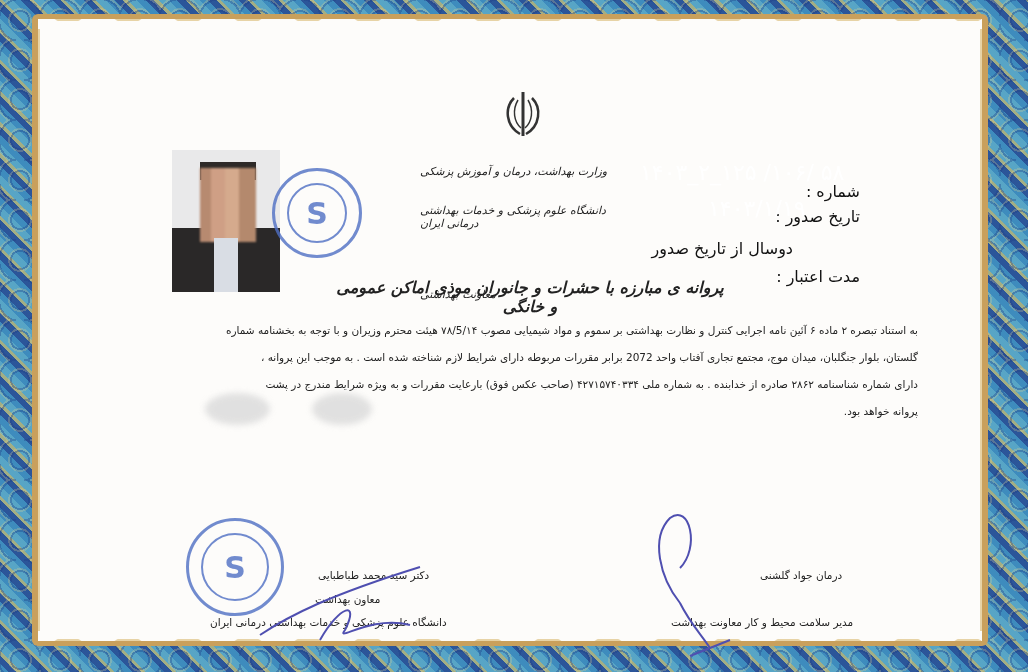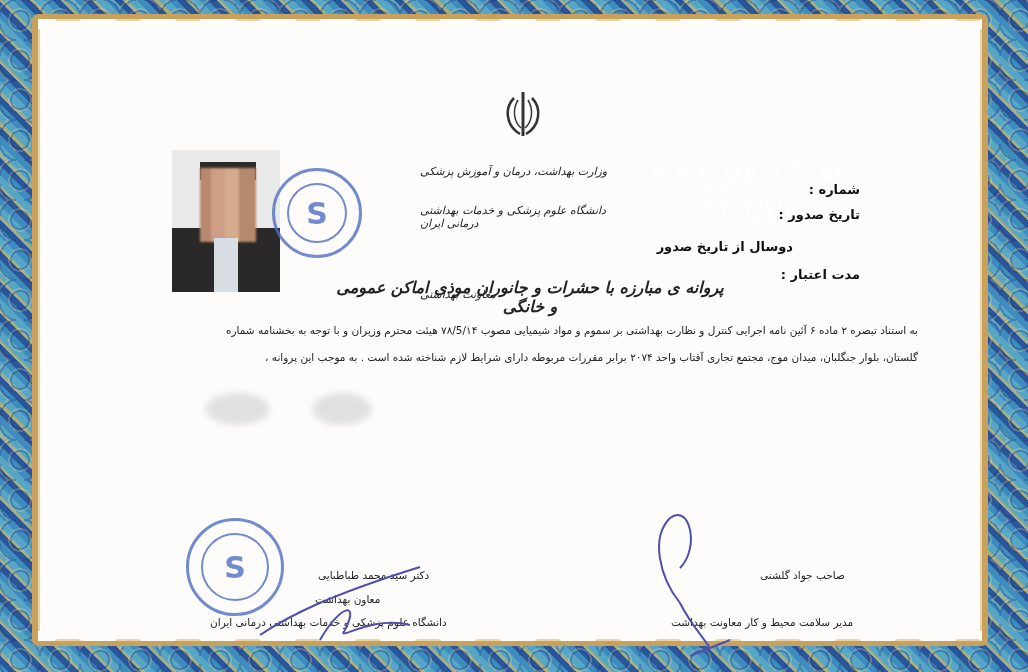--- a/index.html
+++ b/index.html
@@ -15,21 +15,21 @@
   .paper{position:absolute;left:38px;top:19px;right:46px;bottom:31px;background:#fdfcfa;border-radius:4px;
     box-shadow:inset 0 0 0 2px #e7d3a6;}
   .scallop-top,.scallop-bottom{position:absolute;left:38px;right:46px;height:10px;
     background:radial-gradient(circle at 30px -18px, transparent 22px, #fdfcfa 23px) repeat-x;background-size:60px 10px;}
   .scallop-top{top:19px;}
   .scallop-bottom{bottom:31px;transform:scaleY(-1);}
   .abs{position:absolute;}
   .rtl{direction:rtl;text-align:right;}
   .emblem{left:500px;top:88px;width:46px;height:52px;}
   .ministry{left:420px;width:200px;text-align:left;direction:rtl;font-family:"DejaVu Serif",serif;font-style:italic;font-size:11px;color:#222;}
-  .meta-label{font-size:13px;font-weight:bold;color:#111;direction:rtl;}
+  .meta-label{font-size:16px;font-weight:normal;color:#111;direction:rtl;}
   .hand{font-family:"DejaVu Sans",sans-serif;color:#ffffff;font-size:22px;letter-spacing:1px;}
   .title{left:330px;top:278px;width:400px;text-align:center;direction:rtl;font-family:"DejaVu Serif",serif;font-style:italic;font-weight:bold;font-size:16px;color:#222;}
   .body-line{direction:rtl;text-align:justify;font-size:10.5px;color:#222;line-height:27px;white-space:nowrap;}
   .photo{left:172px;top:150px;width:108px;height:142px;background:linear-gradient(#e9e9ea 0 55%, #2a2828 55%);overflow:hidden;}
   .photo .face{position:absolute;left:28px;top:18px;width:56px;height:74px;
     background:linear-gradient(90deg,#b78a70 0 20%,#cf9f85 20% 45%,#d5aa8d 45% 70%,#b4896d 70%);filter:blur(1px);}
   .photo .hair{position:absolute;left:28px;top:12px;width:56px;height:18px;background:#2e2a28;}
   .photo .shirt{position:absolute;left:42px;top:88px;width:24px;height:54px;background:#d9dde4;}
   .stamp{border:3px solid #4f6fc4;border-radius:50%;color:#4f6fc4;opacity:.8;}
   .stamp .inner{position:absolute;inset:12px;border:2px solid #4f6fc4;border-radius:50%;}
@@ -76,39 +76,41 @@
 
 <div class="abs stamp" style="left:272px;top:168px;width:84px;height:84px;">
   <div class="inner"></div>
   <div class="glyph">S</div>
 </div>
 
 <div class="abs title">پروانه ی مبارزه با حشرات و جانوران موذی اماکن عمومی و خانگی</div>
 
 <div class="abs" style="right:110px;left:120px;top:317px;">
   <div class="body-line rtl">به استناد تبصره ۲ ماده ۶ آئین نامه اجرایی کنترل و نظارت بهداشتی بر سموم و مواد شیمیایی مصوب ۷۸/5/۱۴ هیئت محترم وزیران و با توجه به بخشنامه شماره</div>
-  <div class="body-line rtl">گلستان، بلوار جنگلبان، میدان موج، مجتمع تجاری آفتاب واحد ۲۰۷۴ برابر مقررات مربوطه دارای شرایط لازم شناخته شده است . به موجب این پروانه ،</div>
+  <div class="body-line rtl">گلستان، بلوار جنگلبان، میدان موج، مجتمع تجاری آفتاب واحد 2072 برابر مقررات مربوطه دارای شرایط لازم شناخته شده است . به موجب این پروانه ،</div>
+  <div class="body-line rtl">دارای شماره شناسنامه ۲۸۶۲ صادره از خدابنده . به شماره ملی ۴۲۷۱۵۷۴۰۳۳۴ (صاحب عکس فوق) بارعایت مقررات و به ویژه شرایط مندرج در پشت</div>
+  <div class="body-line rtl">پروانه خواهد بود.</div>
 </div>
 
 <div class="abs blur-spot" style="left:205px;top:393px;width:65px;height:32px;"></div>
 <div class="abs blur-spot" style="left:312px;top:393px;width:60px;height:32px;"></div>
 
 <div class="abs stamp" style="left:186px;top:518px;width:92px;height:92px;">
   <div class="inner"></div>
   <div class="glyph">S</div>
 </div>
 
 <div class="abs sig-name" style="left:318px;top:569px;">دکتر سید محمد طباطبایی</div>
 <div class="abs sig-name" style="left:315px;top:593px;">معاون بهداشت</div>
 <div class="abs sig-name" style="left:210px;top:616px;">دانشگاه علوم پزشکی و خدمات بهداشتی درمانی ایران</div>
 <div class="abs" style="left:250px;top:555px;">
   <svg width="180" height="90" viewBox="0 0 180 90">
     <path d="M10 80 C40 60 80 40 170 12 M70 85 C90 50 110 45 95 75 C85 88 120 60 160 70" fill="none" stroke="#4f4fb0" stroke-width="2"></path>
   </svg>
 </div>
 
-<div class="abs sig-name" style="left:760px;top:569px;">صاحب جواد گلشنی</div>
+<div class="abs sig-name" style="left:760px;top:569px;">درمان جواد گلشنی</div>
 <div class="abs sig-name" style="left:630px;top:616px;margin-left:41px;">مدیر سلامت محیط و کار معاونت بهداشت</div>
 <div class="abs" style="left:640px;top:508px;">
   <svg width="120" height="150" viewBox="0 0 120 150">
     <path d="M40 95 C20 70 10 30 30 10 C50 -5 60 40 40 60 M40 95 C50 115 60 125 70 140 M70 140 L50 148 M70 140 L90 132" fill="none" stroke="#4f4fb0" stroke-width="2"></path>
   </svg>
 </div>
 
 </body></html>

